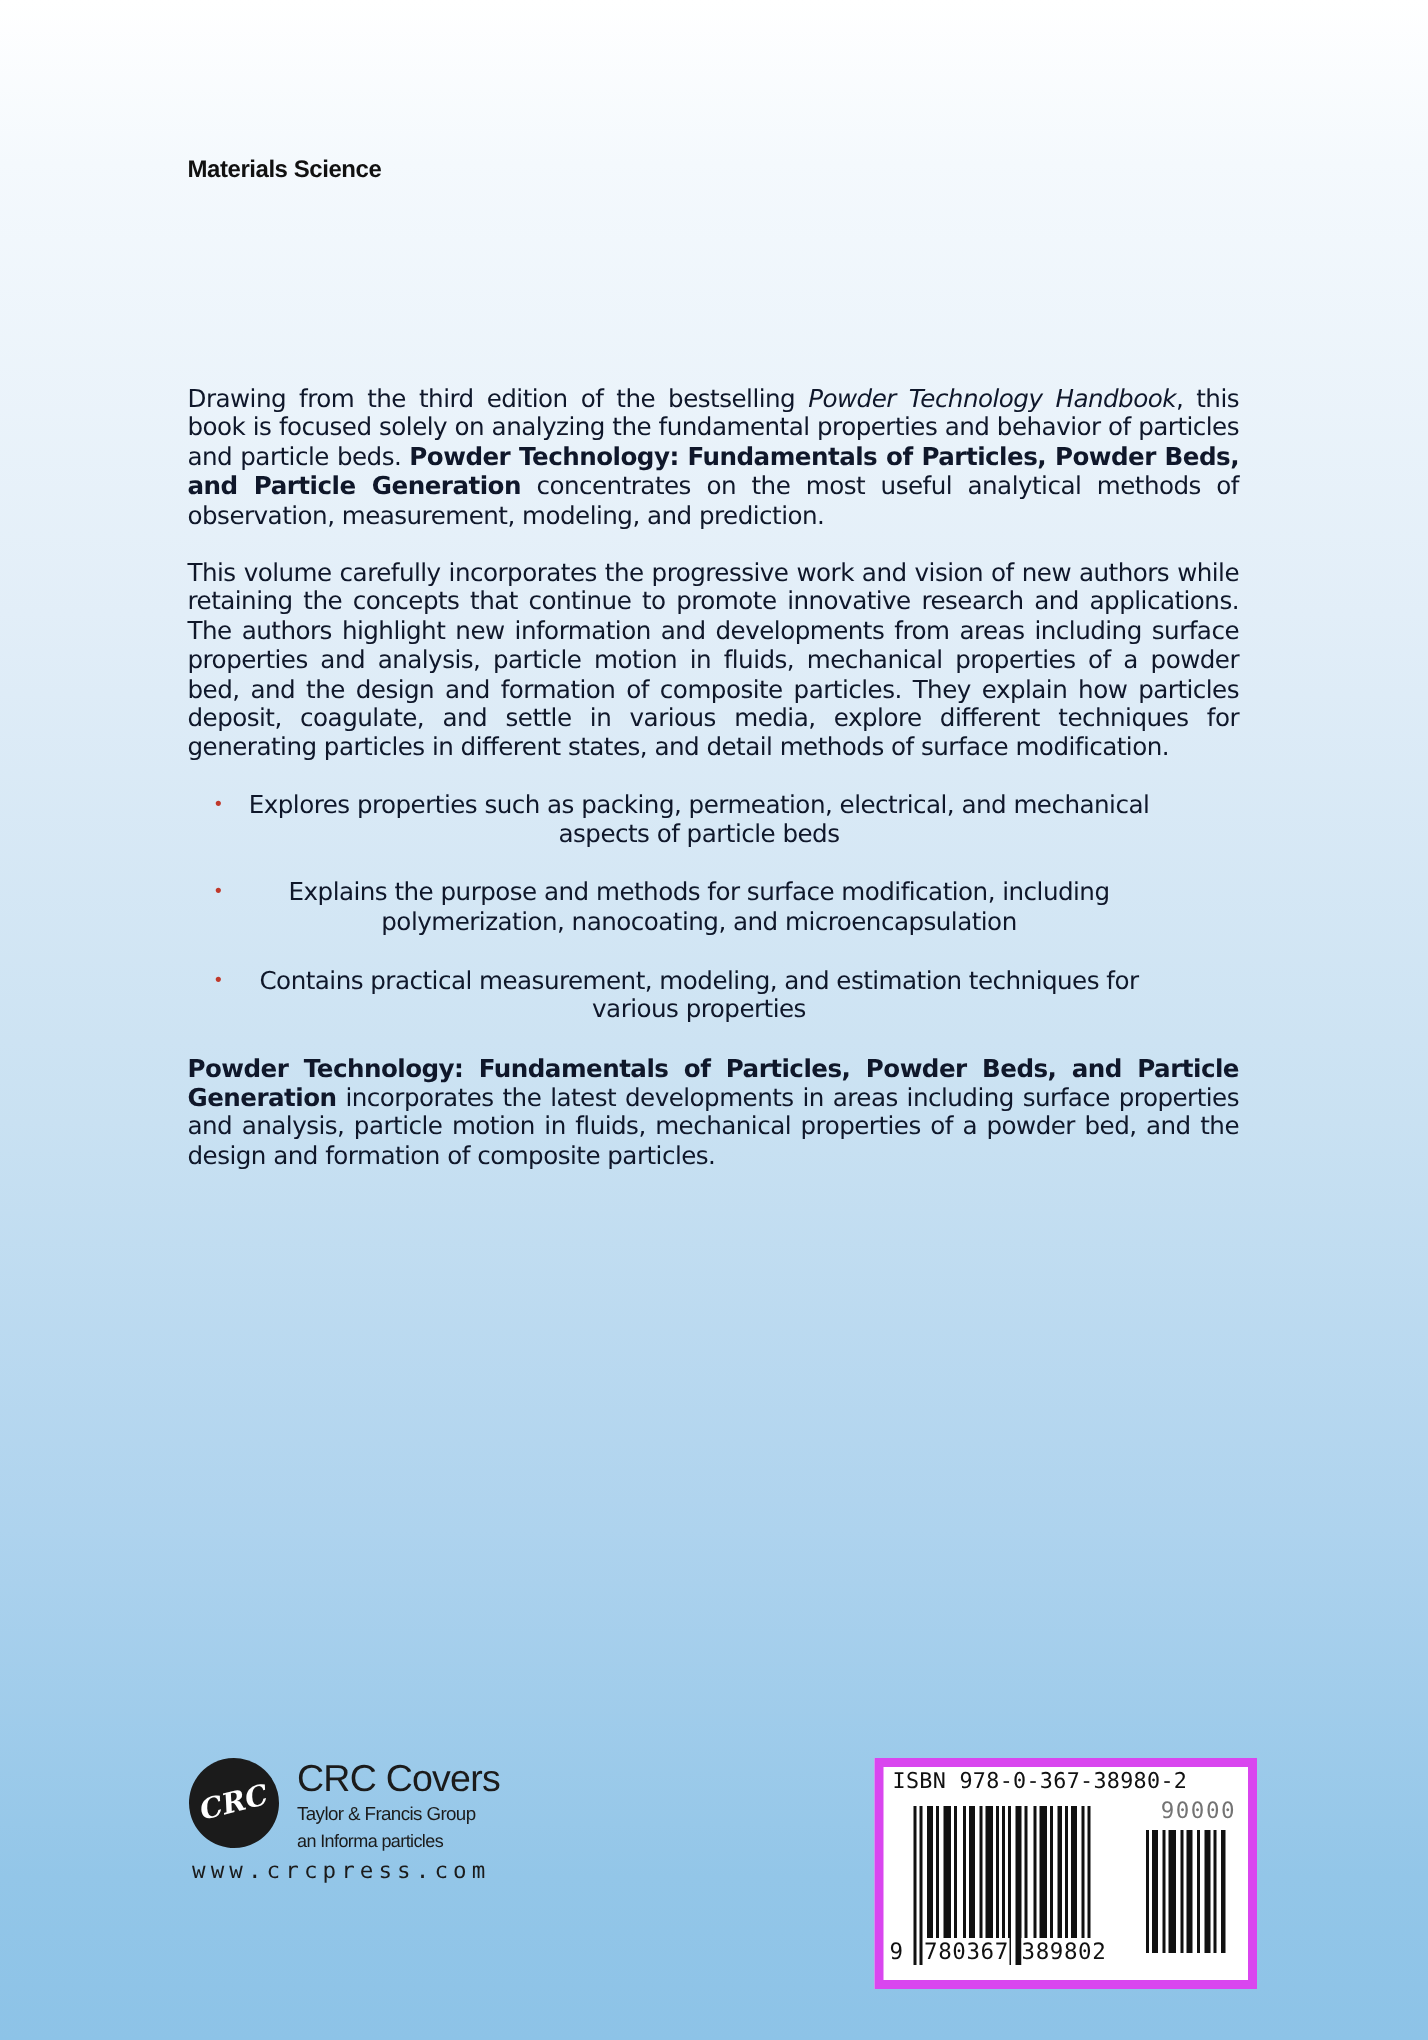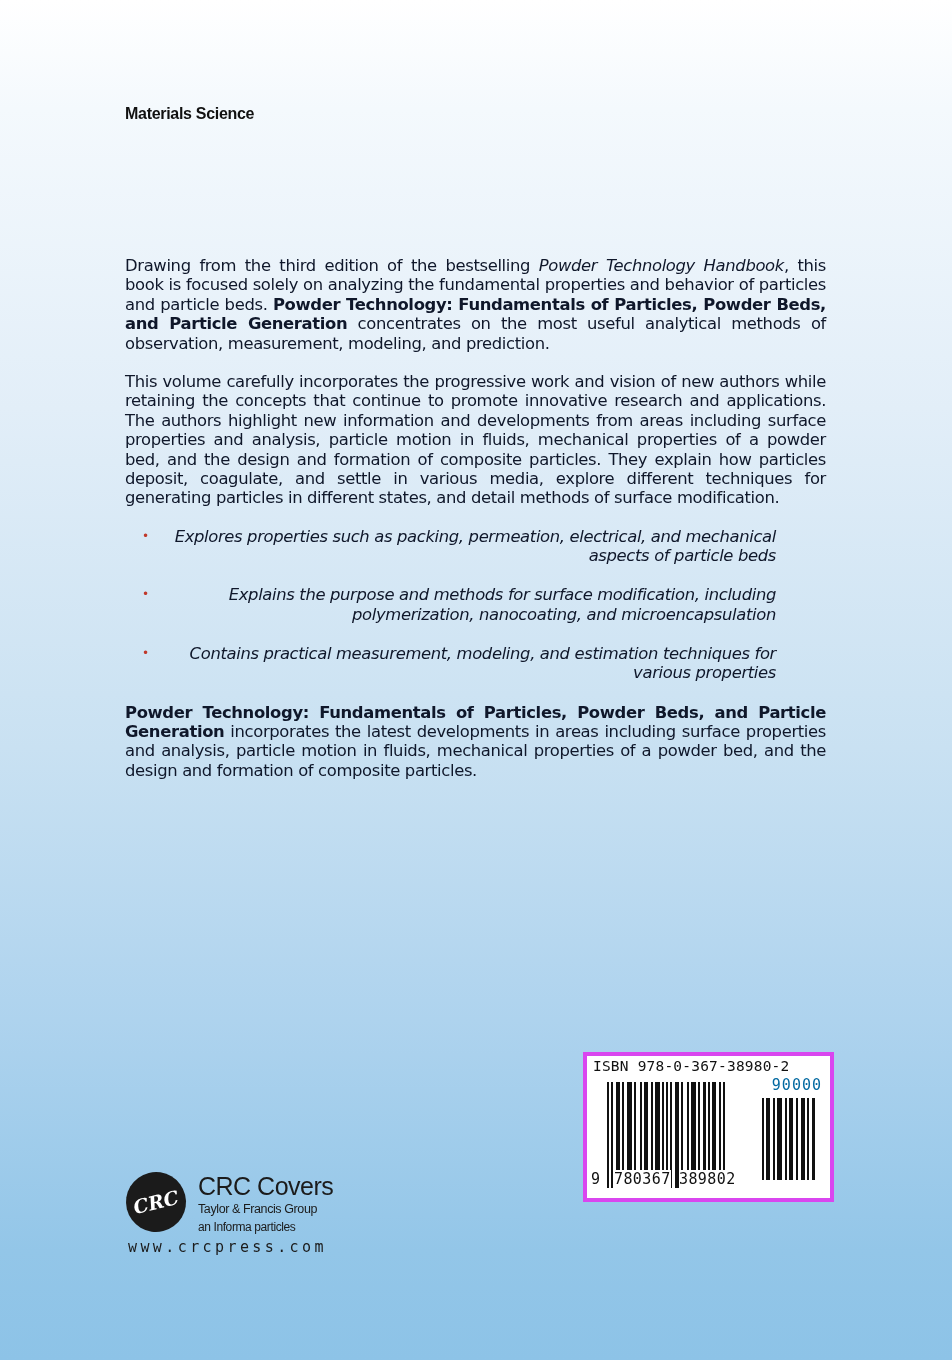--- a/index.html
+++ b/index.html
@@ -22,21 +22,21 @@
     text-align: justify; color: #0f172a;
     letter-spacing: -0.35px;
   }
   .content p { margin: 0 0 19px 0; }
   .content b { font-weight: bold; }
   .features-heading {
     font-weight: bold; font-size: 16.5px; margin: 0 0 20px 0; letter-spacing: -0.3px;
   }
   ul.features { list-style: none; margin: 0 0 20px 0; padding: 0 0 0 31px; }
   ul.features li {
-    position: relative; margin: 0 0 19.6px 0; text-align: right; width: 620px; font-style: italic;
+    position: relative; margin: 0 0 19.6px 0; text-align: center; width: 620px;
   }
   ul.features li::before {
     content: "•"; position: absolute; left: -14px; top: 0; color: #c0392b; font-size: 12px;
   }
   .publisher {
     position: absolute; left: 126px; top: 1172px; width: 220px; height: 90px;
   }
   .crc-logo {
     position: absolute; left: 0; top: 0; width: 60px; height: 60px; border-radius: 50%;
     background: #1b1b1b; color: #fff;
@@ -54,30 +54,30 @@
   }
   .crc-informa {
     position: absolute; left: 72px; top: 48px; font-family: "Liberation Sans", sans-serif;
     font-size: 12px; color: #1b1b1b; letter-spacing: -0.4px;
   }
   .crc-web {
     position: absolute; left: 2px; top: 66px; font-family: "DejaVu Sans Mono", monospace;
     font-size: 15px; letter-spacing: 3.4px; color: #1b1b1b;
   }
   .isbn-box {
-    position: absolute; left: 583px; top: 1052px; width: 243px; height: 142px;
-    background: #fff; border: 4px solid #d946ef;
+    position: absolute; left: 583px; top: 1172px; width: 243px; height: 142px;
+    background: #fff; border: 6px solid #d946ef;
   }
   .isbn-text {
     position: absolute; left: 6px; top: 2px; font-family: "DejaVu Sans Mono", monospace;
     font-size: 14.5px; letter-spacing: 0.2px; color: #111; white-space: nowrap;
   }
   .addon-text {
     position: absolute; right: 8px; top: 20px; font-family: "DejaVu Sans Mono", monospace;
-    font-size: 15px; letter-spacing: 1px; color: #0369a1;
+    font-size: 15px; letter-spacing: 1px; color: #737373;
   }
   .barcode-main { position: absolute; left: 20px; top: 26px; width: 138px; height: 106px; display: flex; }
   .barcode-addon { position: absolute; left: 175px; top: 42px; width: 60px; height: 82px; display: flex; }
   .bar { background: #111; height: 100%; }
   .gap { height: 100%; }
   .digit-first {
     position: absolute; left: 4px; top: 114px; font-family: "DejaVu Sans Mono", monospace; font-size: 15px; color: #111;
     background: #fff;
   }
   .digits-a {

